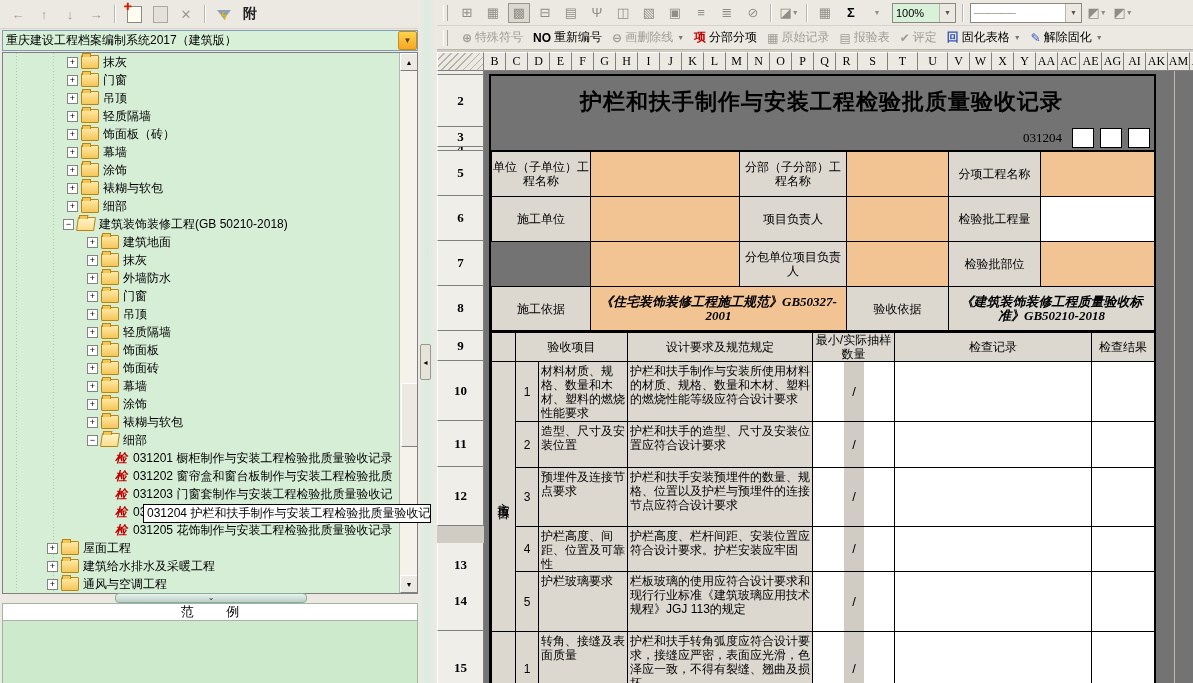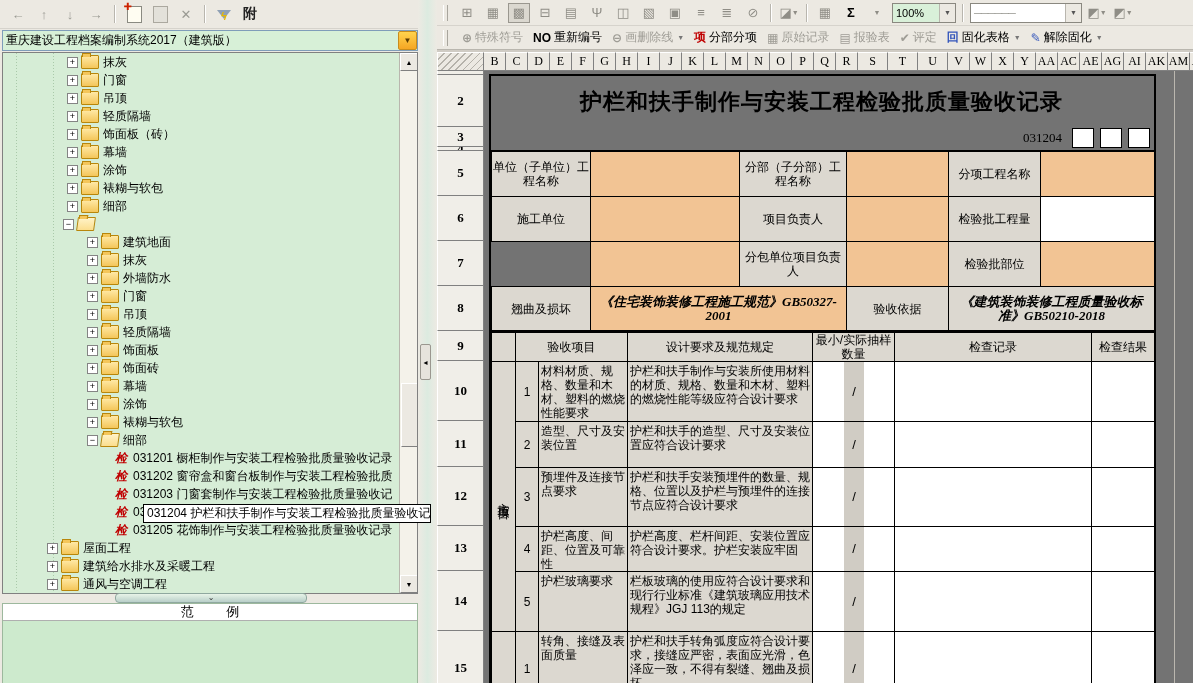--- a/index.html
+++ b/index.html
@@ -205,20 +205,21 @@
           <span class="tlabel">裱糊与软包</span>
         </div>
         <div class="titem" style="padding-left: 64px;">
           <span class="ebox">+</span>
           <span class="fold"></span>
           <span class="tlabel">细部</span>
         </div>
         <div class="titem" style="padding-left: 60px;">
           <span class="ebox">−</span>
           <span class="fold open"></span>
+          <span class="tlabel">建筑装饰装修工程(GB 50210-2018)</span>
         </div>
         <div class="titem" style="padding-left: 84px;">
           <span class="ebox">+</span>
           <span class="fold"></span>
           <span class="tlabel">建筑地面</span>
         </div>
         <div class="titem" style="padding-left: 84px;">
           <span class="ebox">+</span>
           <span class="fold"></span>
           <span class="tlabel">抹灰</span>
@@ -443,21 +444,21 @@
           <div class="rowcell" style="top: 56px; height: 20px;">3</div>
           <div class="rowcell" style="top: 76px; height: 4px;">4</div>
           <div class="rowcell" style="top: 80px; height: 45px;">5</div>
           <div class="rowcell" style="top: 125px; height: 45px;">6</div>
           <div class="rowcell" style="top: 170px; height: 45px;">7</div>
           <div class="rowcell" style="top: 215px; height: 45px;">8</div>
           <div class="rowcell" style="top: 260px; height: 30px;">9</div>
           <div class="rowcell" style="top: 290px; height: 60px;">10</div>
           <div class="rowcell" style="top: 350px; height: 46px;">11</div>
           <div class="rowcell" style="top: 396px; height: 59px;">12</div>
-          <div class="rowcell" style="top: 455px; height: 45px;">13</div>
+          <div class="rowcell" style="top: 472px; height: 45px;">13</div>
           <div class="rowcell" style="top: 500px; height: 60px;">14</div>
           <div class="rowcell" style="top: 560px; height: 75px;">15</div>
         </div>
       <div id="sheet">
         <div class="faintline"></div>
         <div id="form-title" style="left: 7px; top: 6px; width: 661px; height: 50px;">护栏和扶手制作与安装工程检验批质量验收记录</div>
         <div id="code-row" style="left: 7px; top: 57px; width: 659px; height: 19px;">
           <span class="codetext">031204</span>
         <span class="codebox"></span>
             <span class="codebox"></span>
@@ -473,21 +474,21 @@
           <div class="cell orange" style="left: 106px; top: 125px; width: 150px; height: 46px;"></div>
           <div class="cell label" style="left: 255px; top: 125px; width: 108px; height: 46px;">项目负责人</div>
           <div class="cell orange" style="left: 362px; top: 125px; width: 103px; height: 46px;"></div>
           <div class="cell label" style="left: 464px; top: 125px; width: 93px; height: 46px;">检验批工程量</div>
           <div class="cell white" style="left: 556px; top: 125px; width: 115px; height: 46px;"></div>
           <div class="cell orange" style="left: 106px; top: 170px; width: 150px; height: 46px;"></div>
           <div class="cell label" style="left: 255px; top: 170px; width: 108px; height: 46px;">分包单位项目负责人</div>
           <div class="cell orange" style="left: 362px; top: 170px; width: 103px; height: 46px;"></div>
           <div class="cell label" style="left: 464px; top: 170px; width: 93px; height: 46px;">检验批部位</div>
           <div class="cell orange" style="left: 556px; top: 170px; width: 115px; height: 46px;"></div>
-          <div class="cell label" style="left: 7px; top: 215px; width: 100px; height: 46px;">翘曲及损坏</div>
+          <div class="cell label" style="left: 7px; top: 215px; width: 100px; height: 46px;">施工依据</div>
           <div class="cell orange doc" style="left: 106px; top: 215px; width: 257px; height: 46px;">《住宅装饰装修工程施工规范》GB50327-2001</div>
           <div class="cell label" style="left: 362px; top: 215px; width: 103px; height: 46px;">验收依据</div>
           <div class="cell label doc" style="left: 464px; top: 215px; width: 207px; height: 46px;">《建筑装饰装修工程质量验收标准》GB50210-2018</div>
           <div class="cell label" style="left: 7px; top: 260px; width: 25px; height: 31px;"></div>
           <div class="cell label" style="left: 31px; top: 260px; width: 113px; height: 31px;">验收项目</div>
           <div class="cell label" style="left: 143px; top: 260px; width: 186px; height: 31px;">设计要求及规范规定</div>
           <div class="cell label" style="left: 328px; top: 260px; width: 83px; height: 31px;">最小/实际抽样数量</div>
           <div class="cell label" style="left: 410px; top: 260px; width: 198px; height: 31px;">检查记录</div>
           <div class="cell label" style="left: 607px; top: 260px; width: 64px; height: 31px;">检查结果</div>
           <div class="cell label" style="left: 7px; top: 290px; width: 25px; height: 271px;">

